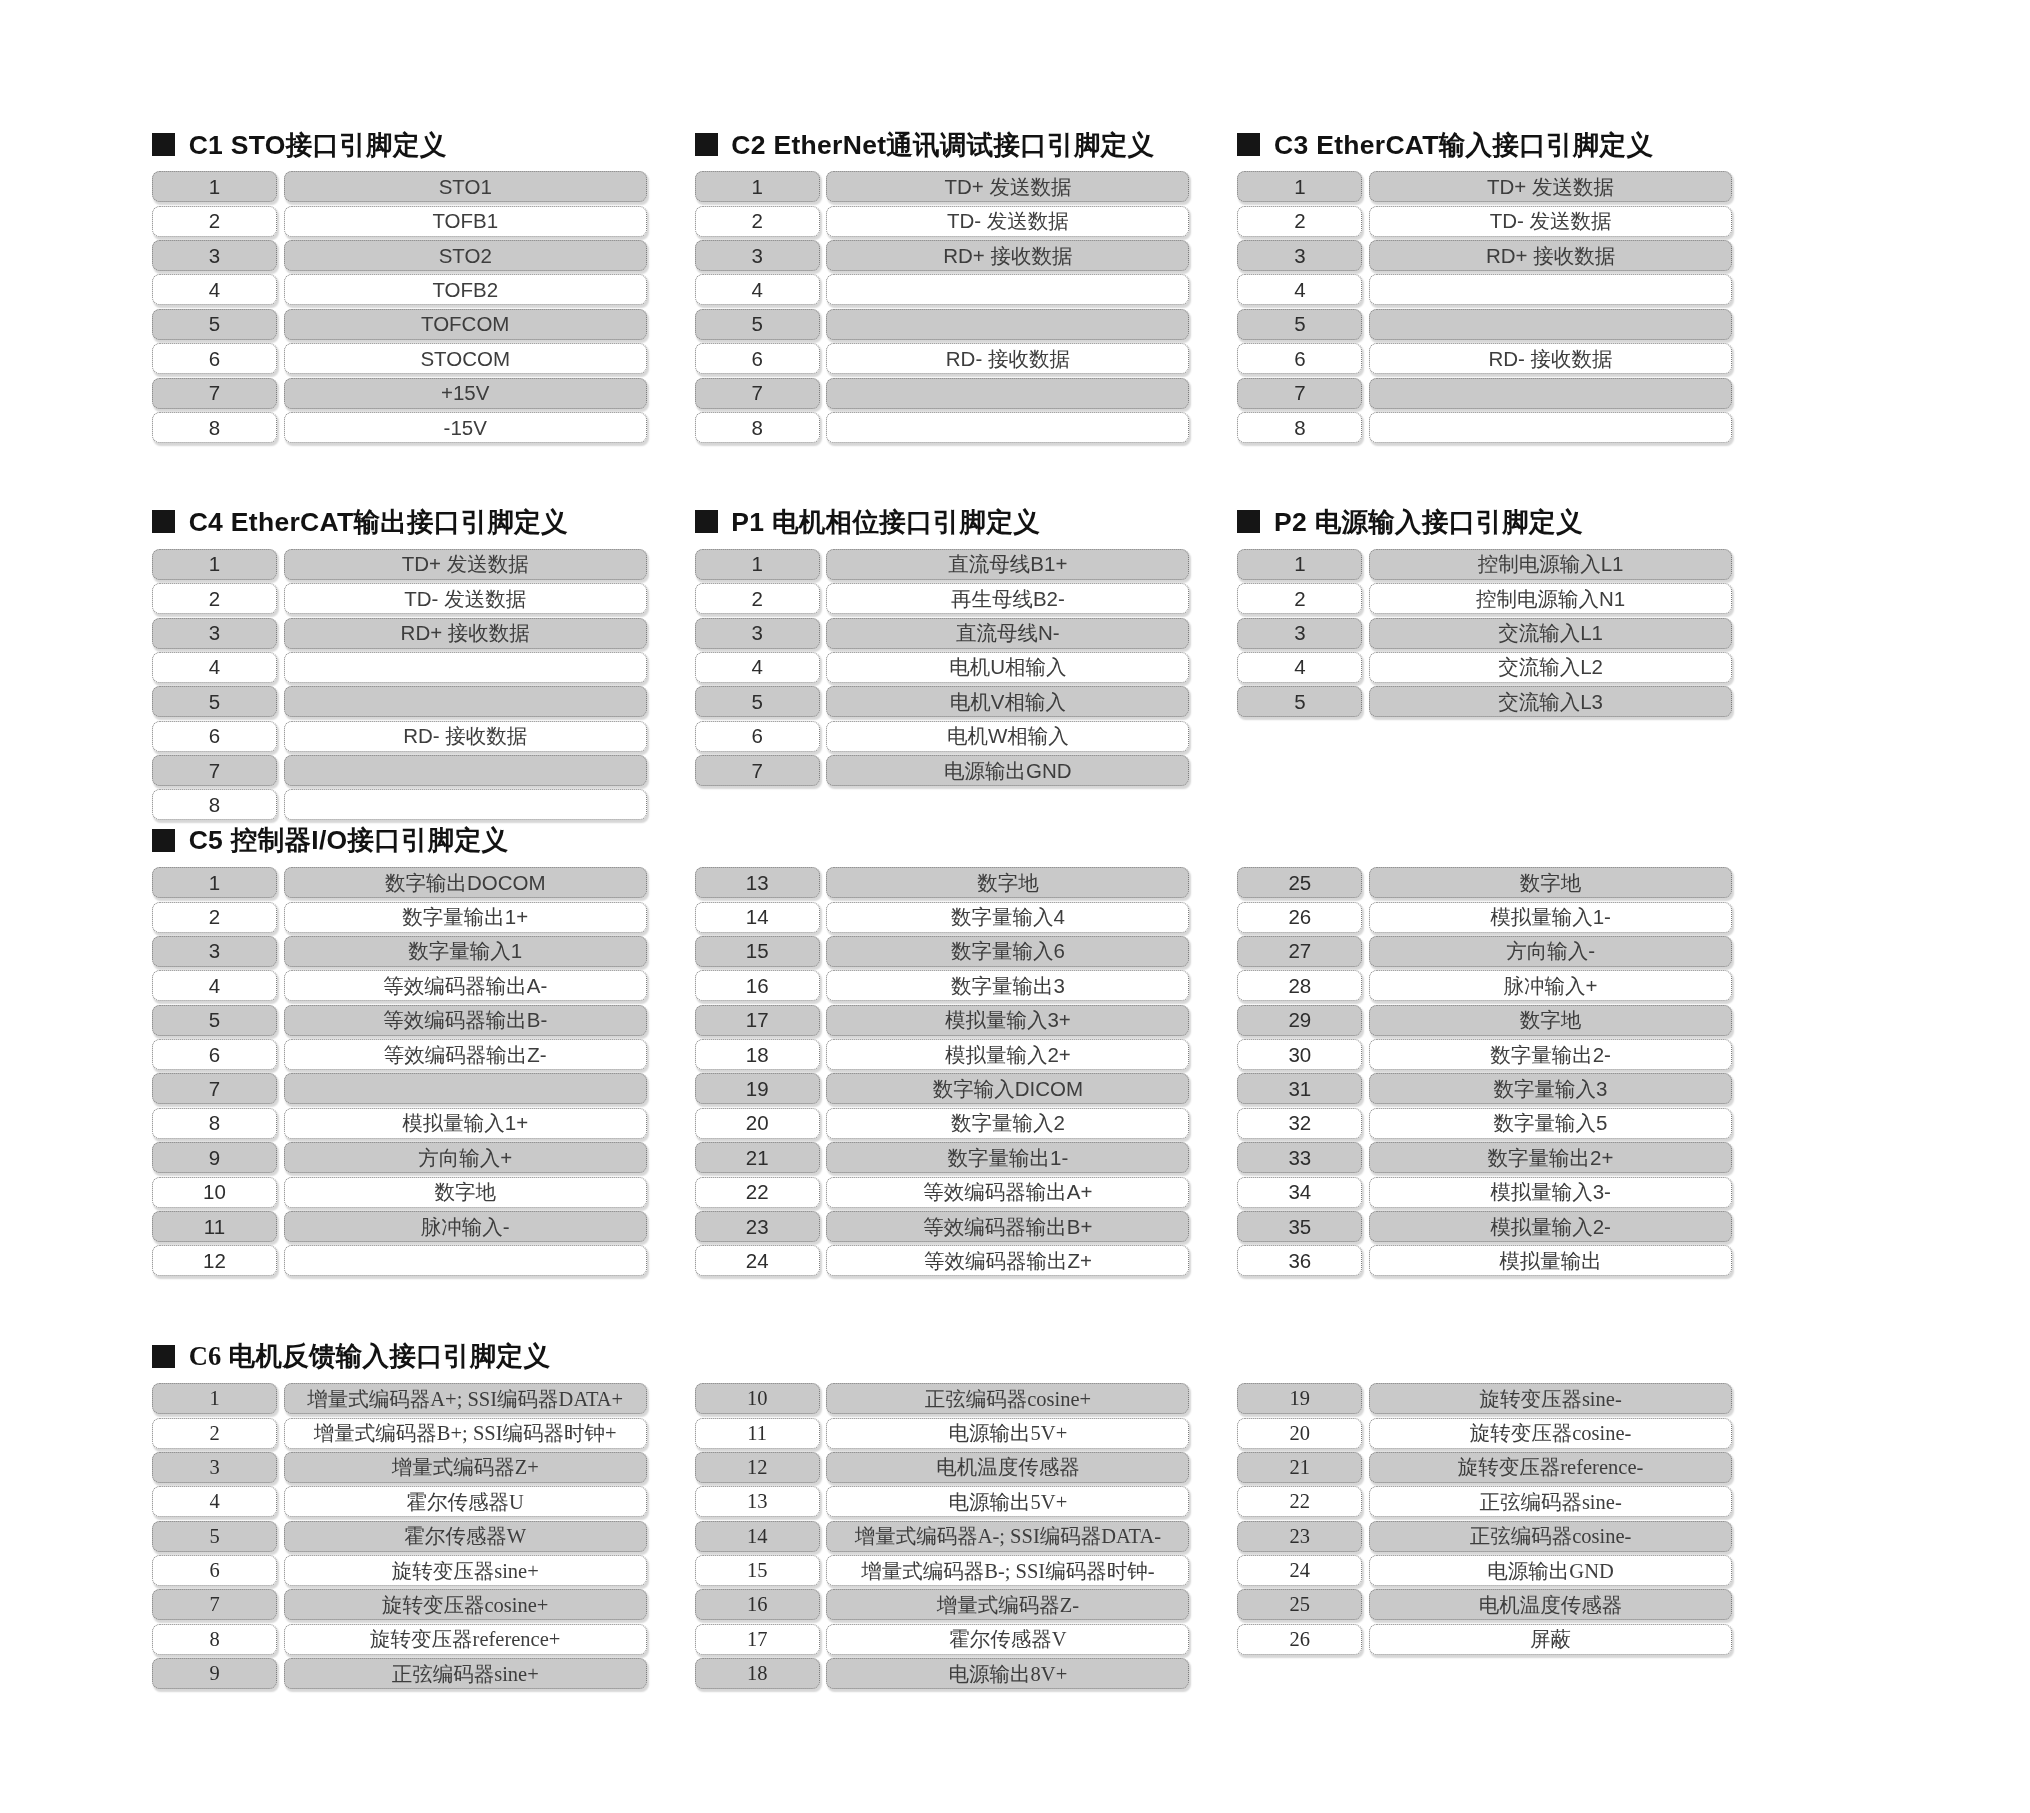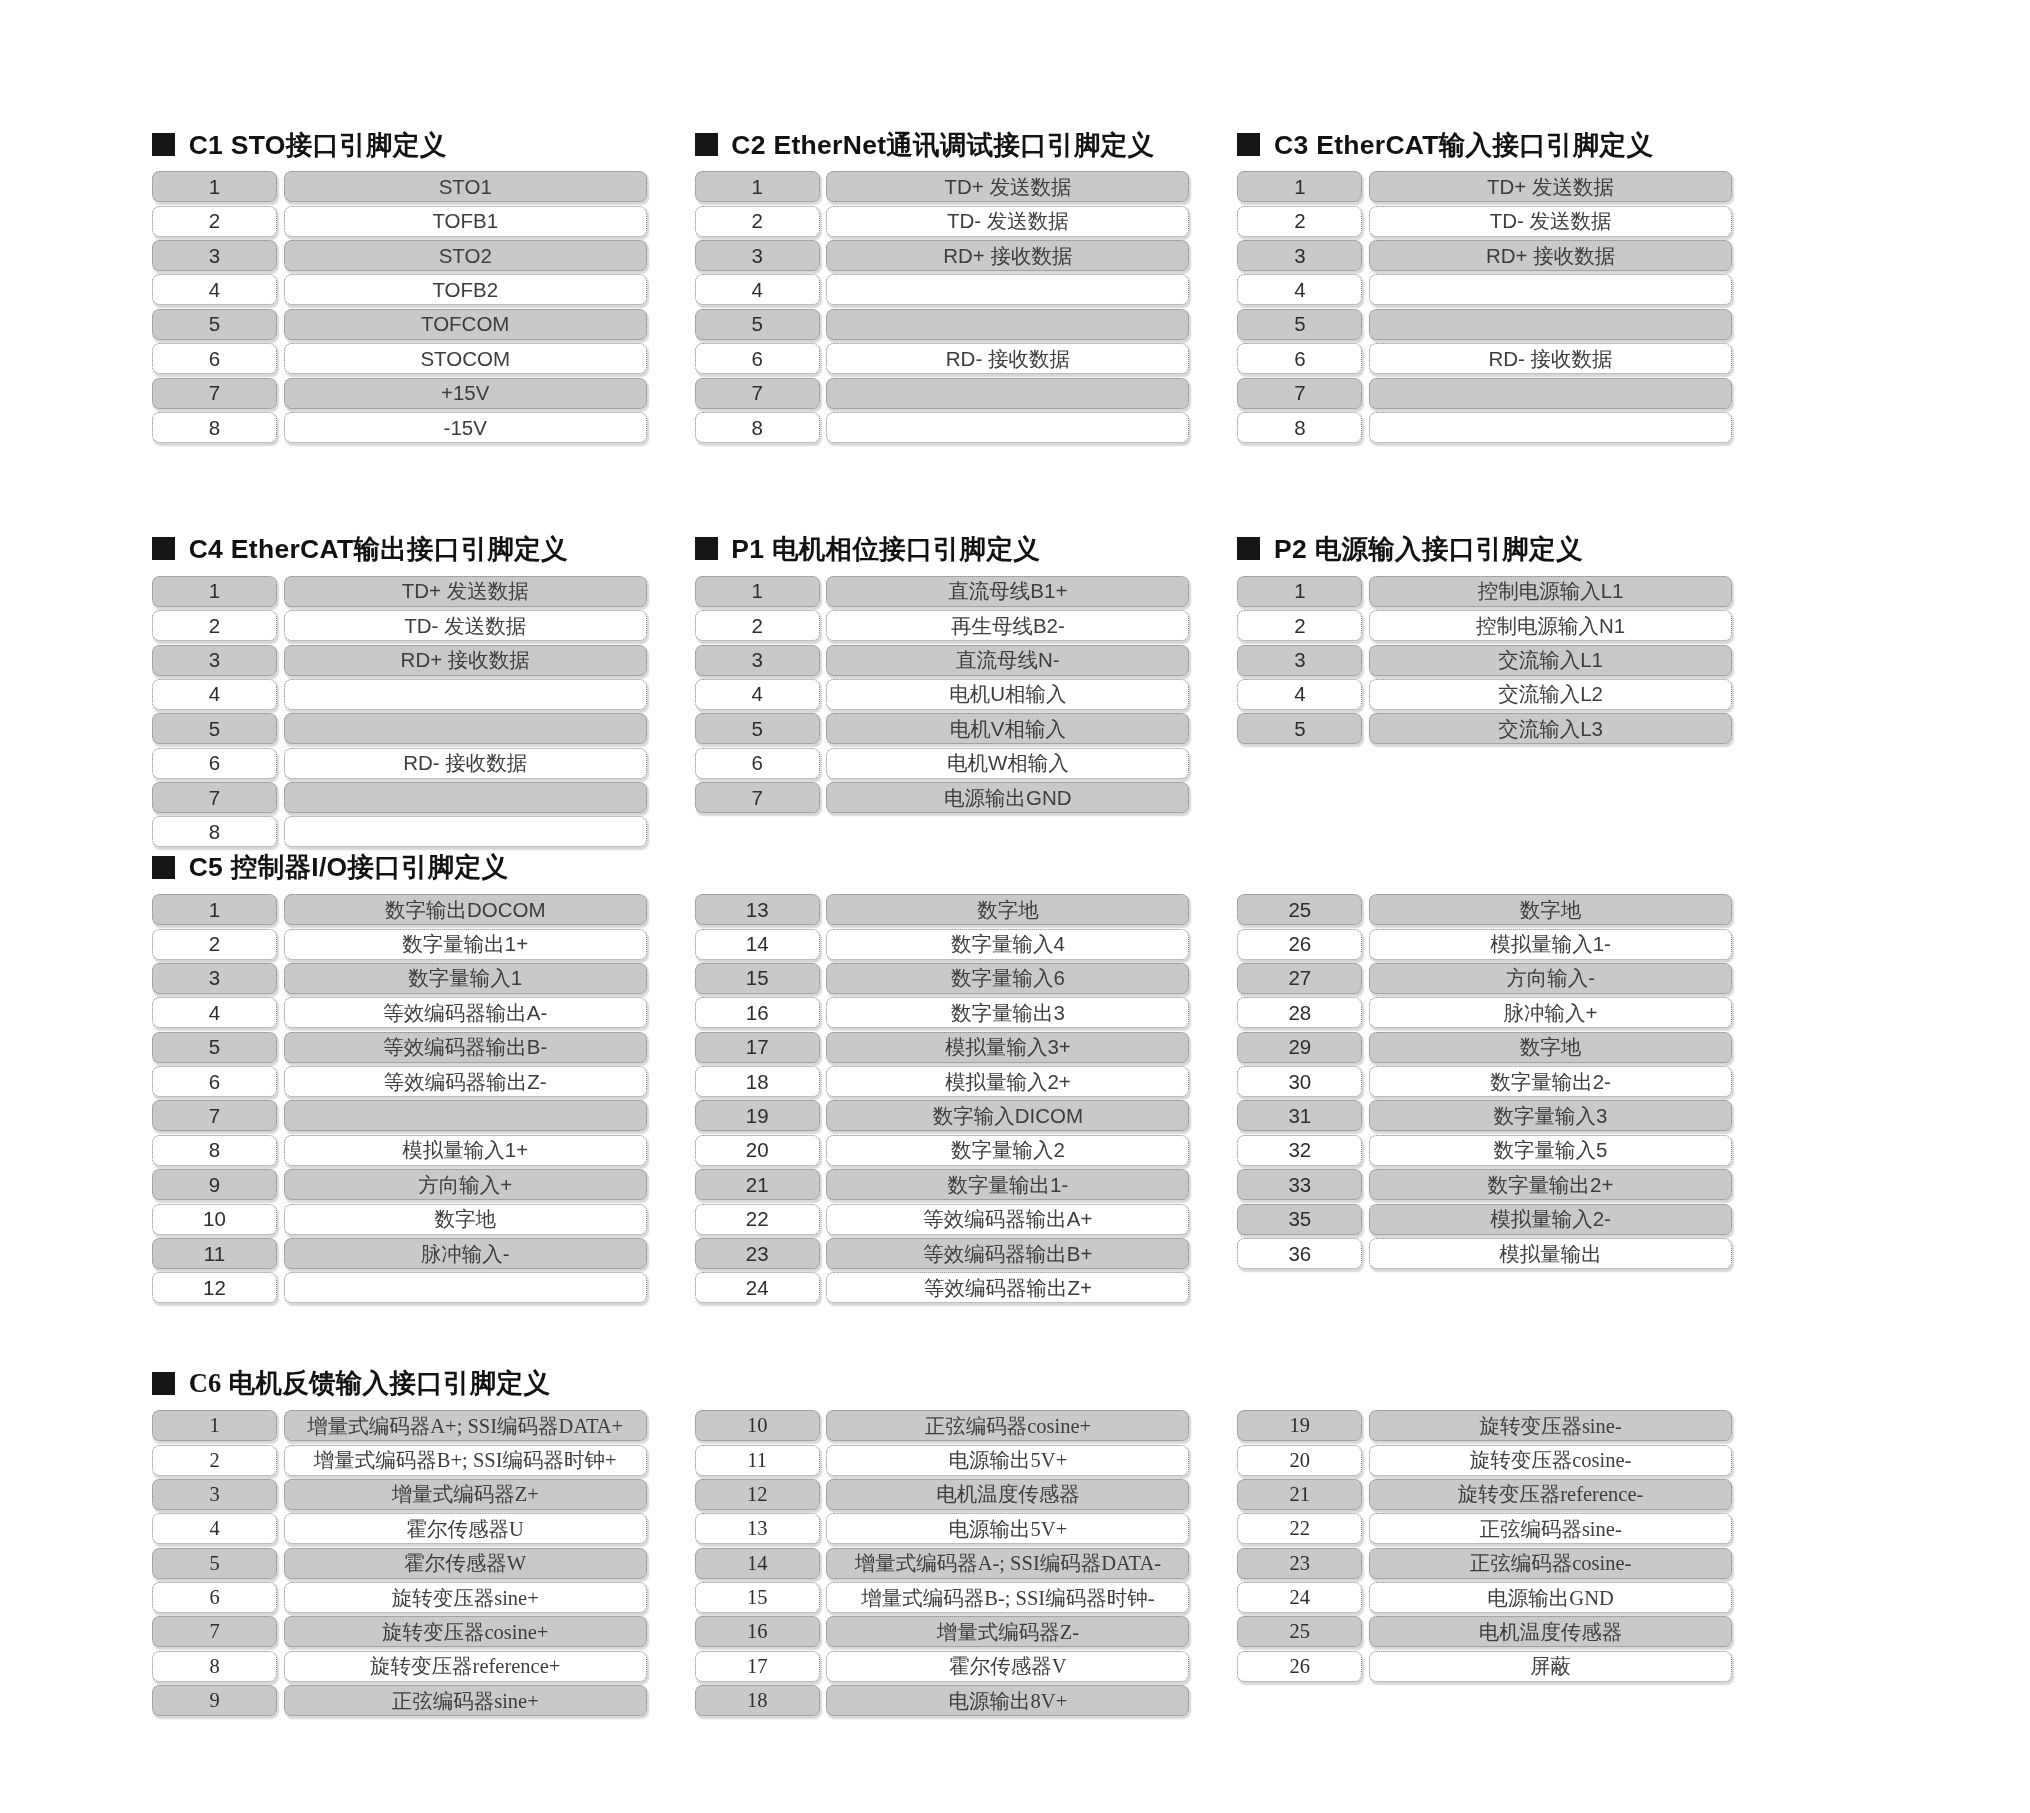--- a/index.html
+++ b/index.html
@@ -14,21 +14,21 @@
   body{
     width:2031px;height:1813px;
     background:#ffffff;
     font-family:"Liberation Sans","DejaVu Sans",sans-serif;
     overflow:hidden;
   }
   .content{
     width:1871px;height:1813px;
     padding:128px 139px 0 152px;
   }
-  .band2{margin-top:86px;}
+  .band2{margin-top:59px;}
   .band3{}
   .band4{margin-top:60px;font-family:Liberation Serif, serif;}
   .grid{
     display:grid;
     grid-template-columns:repeat(3,1fr);
     column-gap:48px;
     align-items:start;
   }
   .tbl-title{
     display:flex;align-items:center;
@@ -418,20 +418,24 @@
             <div class="cell lbl">数字量输入3</div>
           </div>
           <div class="row white">
             <div class="cell pin">32</div>
             <div class="cell lbl">数字量输入5</div>
           </div>
           <div class="row gray">
             <div class="cell pin">33</div>
             <div class="cell lbl">数字量输出2+</div>
           </div>
+          <div class="row white">
+            <div class="cell pin">34</div>
+            <div class="cell lbl">模拟量输入3-</div>
+          </div>
           <div class="row gray">
             <div class="cell pin">35</div>
             <div class="cell lbl">模拟量输入2-</div>
           </div>
           <div class="row white">
             <div class="cell pin">36</div>
             <div class="cell lbl">模拟量输出</div>
           </div>
         </div>
       </div>

